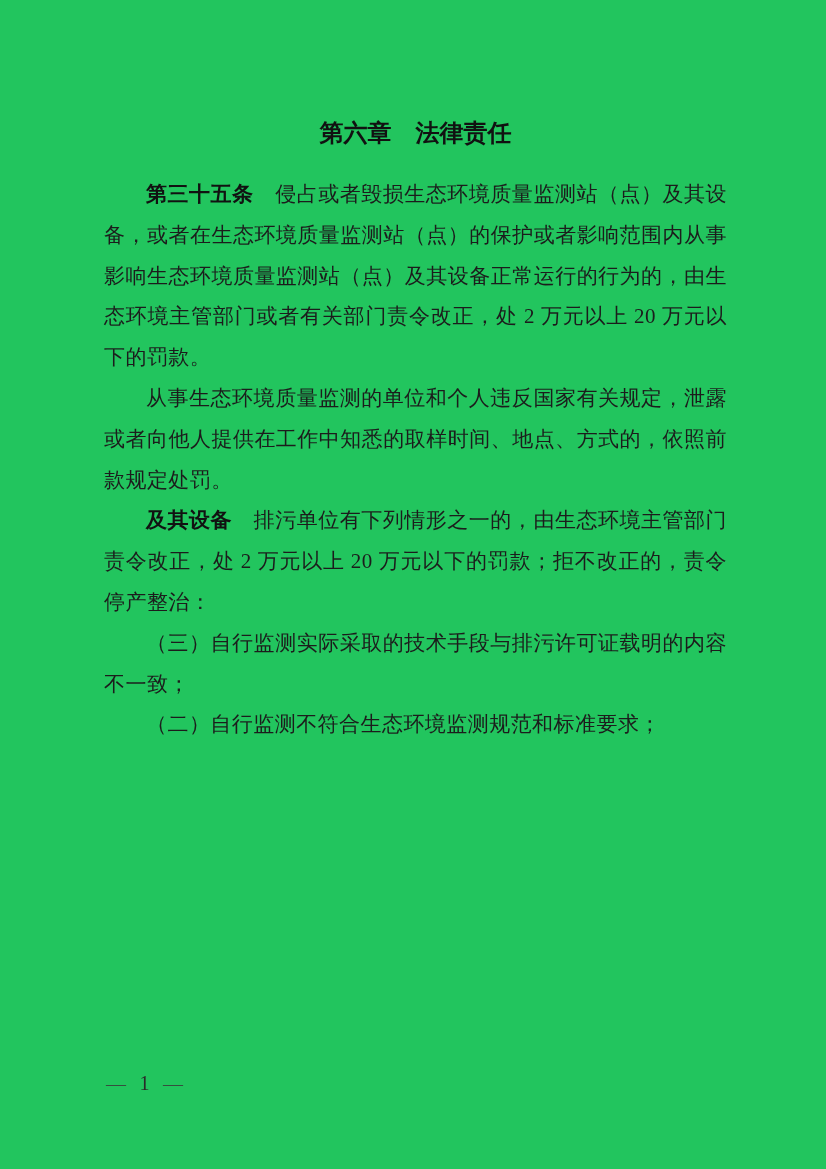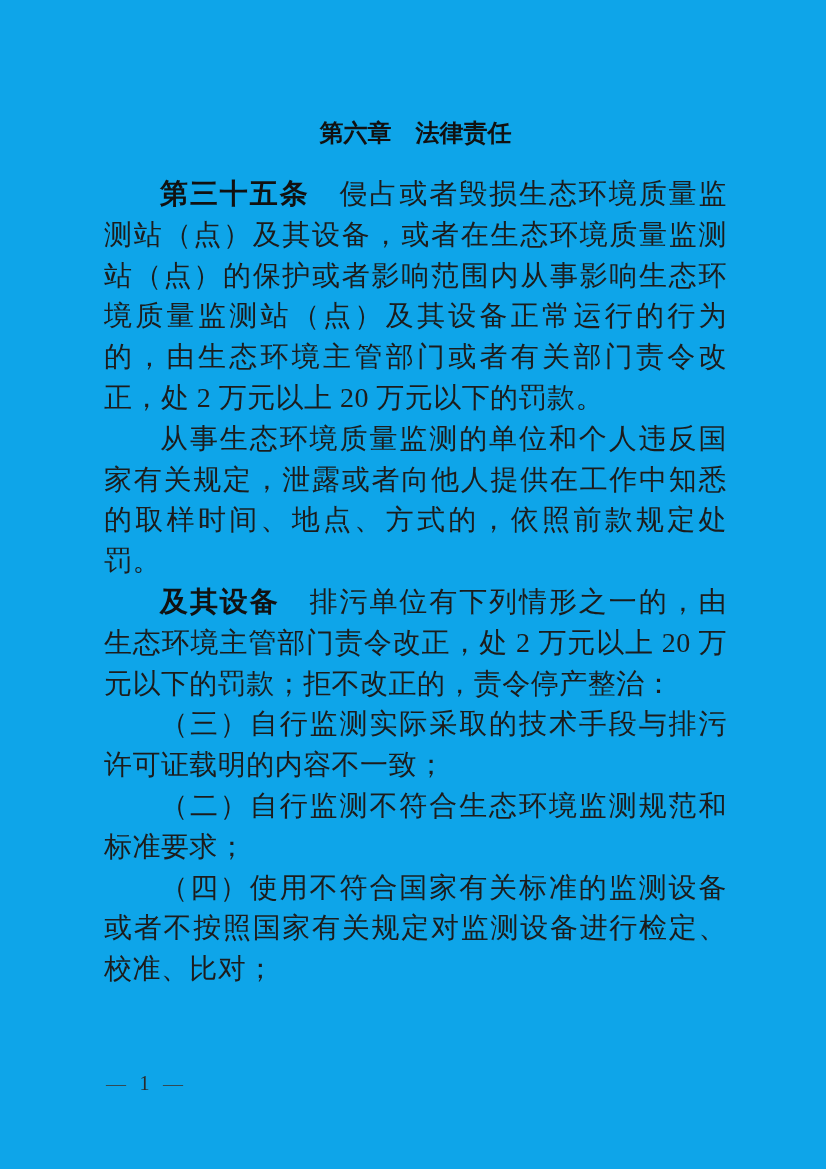--- a/index.html
+++ b/index.html
@@ -4,42 +4,42 @@
 <style>
   html, body {
     margin: 0;
     padding: 0;
     background: #ffffff;
   }
   .page {
     position: relative;
     width: 826px;
     height: 1169px;
-    background: #0ea5e9;
+    background: #22c55e;
     overflow: hidden;
     font-family: "Liberation Serif", "DejaVu Serif", serif;
     color: #1a1a1a;
   }
   .content {
     position: absolute;
     left: 104px;
     top: 112px;
     width: 623px;
   }
   .chapter-title {
     font-size: 24px;
     font-weight: bold;
     line-height: 42px;
     text-align: center;
     margin: 0 0 20px 0;
     color: #111111;
   }
   .para {
     margin: 0;
-    font-size: 28px;
+    font-size: 21px;
     line-height: 40.8px;
     letter-spacing: 0.45px;
     text-align: justify;
     text-indent: 2em;
     color: #1c1c1c;
   }
   .article-label {
     font-weight: bold;
     color: #111111;
   }
@@ -73,21 +73,20 @@
     <p class="para"><span class="article-label"></span><span>从事生态环境质量监测的单位和个人违反国家有关规定，泄露或者向他人提供在工作中知悉的取样时间、地点、方式的，依照前款规定处罚。</span></p>
 
 
     <p class="para"><span class="article-label">及其设备</span><span>　排污单位有下列情形之一的，由生态环境主管部门责令改正，处 2 万元以上 20 万元以下的罚款；拒不改正的，责令停产整治：</span></p>
 
 
     <p class="para"><span class="article-label"></span><span>（三）自行监测实际采取的技术手段与排污许可证载明的内容不一致；</span></p>
 
     <p class="para"><span class="article-label"></span><span>（二）自行监测不符合生态环境监测规范和标准要求；</span></p>
 
-    <p class="para"><span class="article-label"></span><span>（四）使用不符合国家有关标准的监测设备或者不按照国家有关规定对监测设备进行检定、校准、比对；</span></p>
 
 
   </div>
 
   <div class="footer">
     <span class="dash">—</span>
     <span class="page-number">1</span>
     <span class="dash">—</span>
   </div>
 

